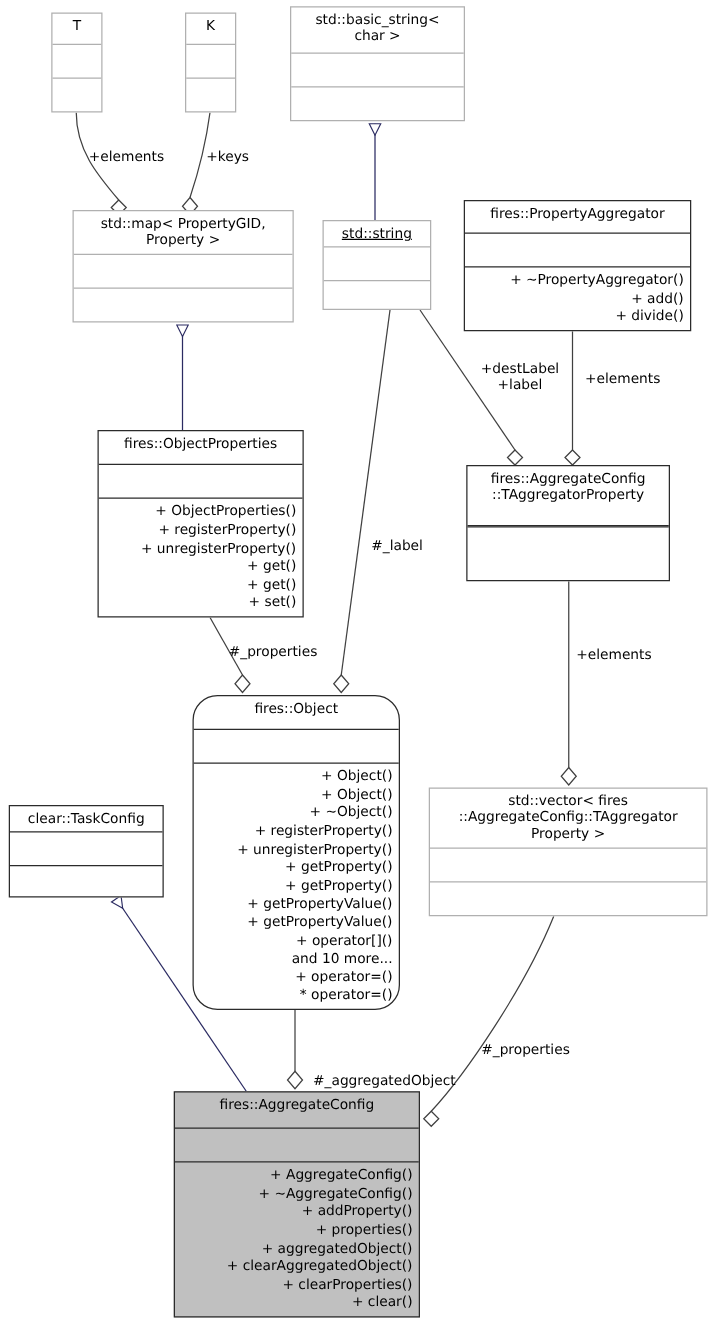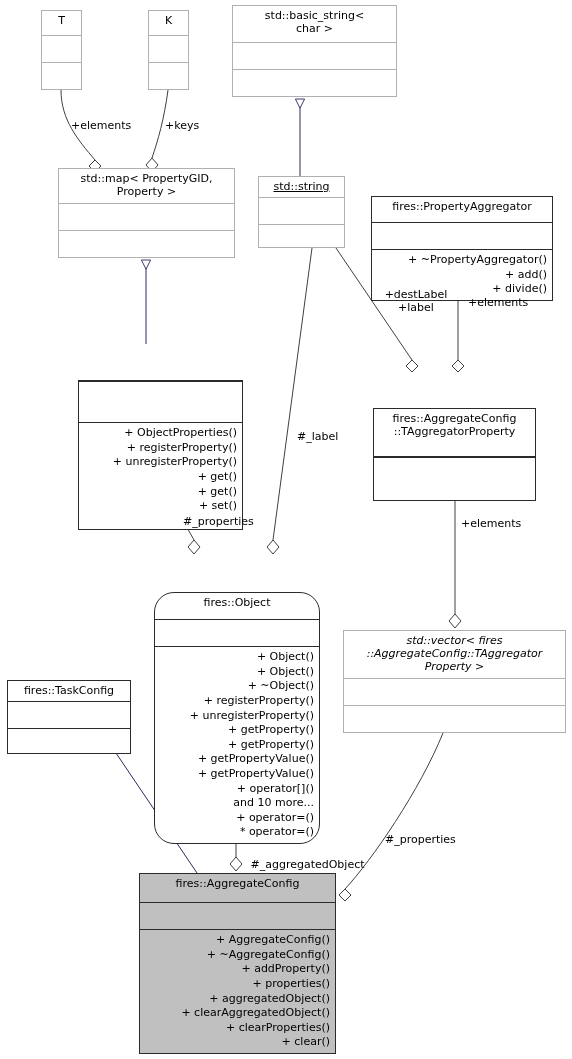--- a/index.html
+++ b/index.html
@@ -4,21 +4,21 @@
 <style>
   html,body{margin:0;padding:0;background:#ffffff;}
   body{width:572px;height:1059px;position:relative;
        font-family:"DejaVu Sans","Liberation Sans",sans-serif;}
   #stage{position:absolute;left:0;top:0;width:572px;height:1059px;overflow:hidden;}
   svg.edges{position:absolute;left:0;top:0;width:572px;height:1059px;pointer-events:none;}
 
   .node{position:absolute;box-sizing:border-box;background:#ffffff;
         border:1px solid #000;display:flex;flex-direction:column;}
   .node.light{border-color:#b0b0b0;}
-  .node.dark{border-color:#2b2b2b;margin-top:36px;}
+  .node.dark{border-color:#2b2b2b;}
   .node.hl{background:#c0c0c0;border-color:#2b2b2b;}
 
   .nm{font-size:11px;line-height:13px;text-align:center;padding:3px 4px 4px 4px;
       color:#000;white-space:pre-line;}
   .sep{height:1px;background:#b0b0b0;flex:none;}
   .node.dark .sep,.node.hl .sep{background:#2b2b2b;}
   .attrs,.ops{font-size:11px;line-height:14.6px;padding:3px 5px;color:#000;
               white-space:pre-line;text-align:right;flex:1 1 auto;}
   .attrs.empty,.ops.empty{min-height:20px;}
   .hl .attrs,.hl .ops,.hl .nm{color:#000;}
@@ -81,21 +81,21 @@
   </div>
 
   <div class="node light" style="left:148px;top:10px;width:41px;height:80px;">
     <div class="nm" style="height:28px;">K</div>
     <div class="sep"></div>
     <div class="attrs empty" style="height:26px;"></div>
     <div class="sep"></div>
     <div class="ops empty"></div>
   </div>
 
-  <div class="node light" style="left:232px;top:5px;width:165px;height:92px;">
+  <div class="node light" style="left:232px;top:5px;width:140px;height:92px;">
     <div class="nm" style="height:40px;">std::basic_string&lt;
 char &gt;</div>
     <div class="sep"></div>
     <div class="attrs empty" style="height:26px;"></div>
     <div class="sep"></div>
     <div class="ops empty"></div>
   </div>
 
   <div class="node light" style="left:58px;top:168px;width:177px;height:90px;">
     <div class="nm" style="height:40px;">std::map&lt; PropertyGID,
@@ -118,20 +118,21 @@
     <div class="nm" style="height:27px;">fires::PropertyAggregator</div>
     <div class="sep"></div>
     <div class="attrs empty" style="height:23px;"></div>
     <div class="sep"></div>
     <div class="ops">+ ~PropertyAggregator()
 + add()
 + divide()</div>
   </div>
 
   <div class="node dark" style="left:78px;top:344px;width:165px;height:150px;">
+    <div class="nm" style="height:25px;">fires::ObjectProperties</div>
     <div class="sep"></div>
     <div class="attrs empty" style="height:22px;"></div>
     <div class="sep"></div>
     <div class="ops">+ ObjectProperties()
 + registerProperty()
 + unregisterProperty()
 + get()
 + get()
 + set()</div>
   </div>
@@ -157,32 +158,32 @@
 + getProperty()
 + getProperty()
 + getPropertyValue()
 + getPropertyValue()
 + operator[]()
 and 10 more...
 + operator=()
 * operator=()</div>
   </div>
 
-  <div class="node light" style="left:343px;top:630px;width:223px;height:103px;font-style:italic;">
+  <div class="node light" style="left:343px;top:630px;width:223px;height:103px;">
     <div class="nm" style="height:53px;">std::vector&lt; fires
 ::AggregateConfig::TAggregator
 Property &gt;</div>
     <div class="sep"></div>
     <div class="attrs empty" style="height:25px;"></div>
     <div class="sep"></div>
     <div class="ops empty"></div>
   </div>
 
   <div class="node dark" style="left:7px;top:644px;width:124px;height:74px;">
-    <div class="nm" style="height:26px;">fires::TaskConfig</div>
+    <div class="nm" style="height:26px;">clear::TaskConfig</div>
     <div class="sep"></div>
     <div class="attrs empty" style="height:23px;"></div>
     <div class="sep"></div>
     <div class="ops empty"></div>
   </div>
 
   <div class="node hl" style="left:139px;top:873px;width:197px;height:181px;">
     <div class="nm" style="height:27px;">fires::AggregateConfig</div>
     <div class="sep"></div>
     <div class="attrs empty" style="height:25px;"></div>

